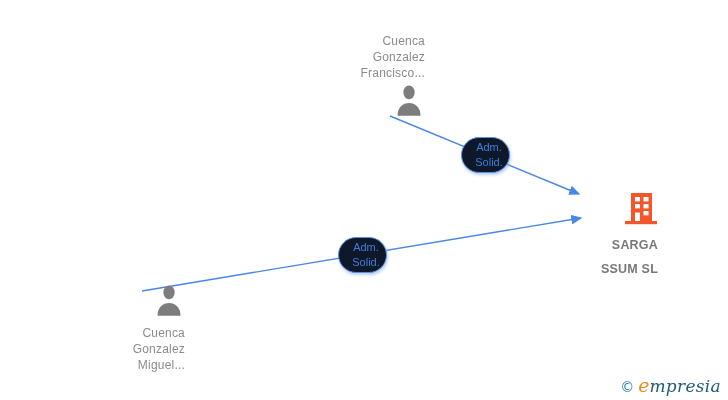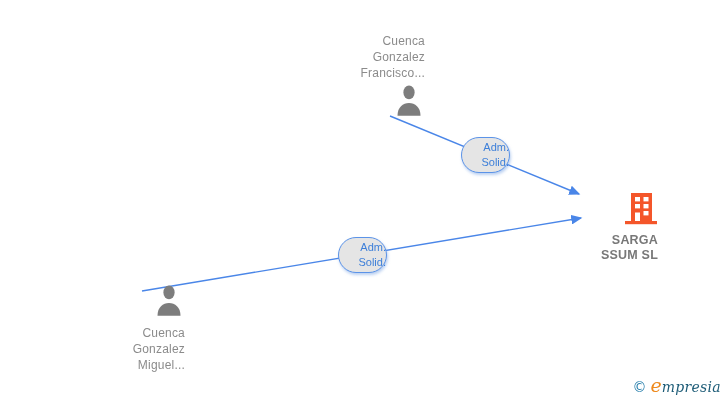--- a/index.html
+++ b/index.html
@@ -8,41 +8,41 @@
     font-family:"Liberation Sans","DejaVu Sans",sans-serif;
   }
   svg.edges{position:absolute;left:0;top:0;width:728px;height:400px;}
 
   .node{position:absolute;text-align:right;cursor:pointer;}
   .node-name{
     color:#8b8b8b;font-size:12px;line-height:16px;white-space:pre-line;
     letter-spacing:.2px;
   }
   .company-name{
-    color:#787878;font-size:12.5px;line-height:15px;font-weight:bold;
+    color:#787878;font-size:12.5px;line-height:24px;font-weight:bold;
     white-space:pre-line;letter-spacing:.2px;
   }
   .person-icon{display:inline-block;width:32px;height:34px;}
   .building-icon{display:inline-block;width:34px;height:34px;}
 
   .edge-label{
     position:absolute;box-sizing:border-box;width:49px;height:36px;
-    background:#e5e5e5;border:1.5px solid #5b93e8;border-radius:18px;
+    background:#0f172a;border:1.5px solid #5b93e8;border-radius:18px;
     color:#3d7fd9;font-size:11px;line-height:15px;padding:2px 0 0 7px;
-    white-space:pre-line;text-align:right;
+    white-space:pre-line;text-align:center;
     box-shadow:1px 2px 3px rgba(130,170,230,.55);
   }
 
   .brand{
     position:absolute;right:7px;bottom:4px;display:flex;align-items:baseline;gap:4px;
   }
   .brand .copy{color:#2a80ad;font-size:14px;font-family:"DejaVu Sans",sans-serif;}
   .brand .word{font-family:"DejaVu Serif","Liberation Serif",serif;font-style:italic;}
   .brand .e{color:#ee8a1e;font-size:19px;line-height:19px;}
-  .brand .rest{color:#1d5c77;font-size:14px;letter-spacing:.3px;}
+  .brand .rest{color:#1d5c77;font-size:17px;letter-spacing:.3px;}
 </style>
 </head>
 <body>
 
 <div class="canvas">
 
   <svg class="edges" viewBox="0 0 728 400">
     <defs>
       <marker id="arrow" markerWidth="9" markerHeight="7" refX="7" refY="3.5" orient="auto">
         <path d="M0,0 L8,3.5 L0,7 Z" fill="#4a86e8"></path>

